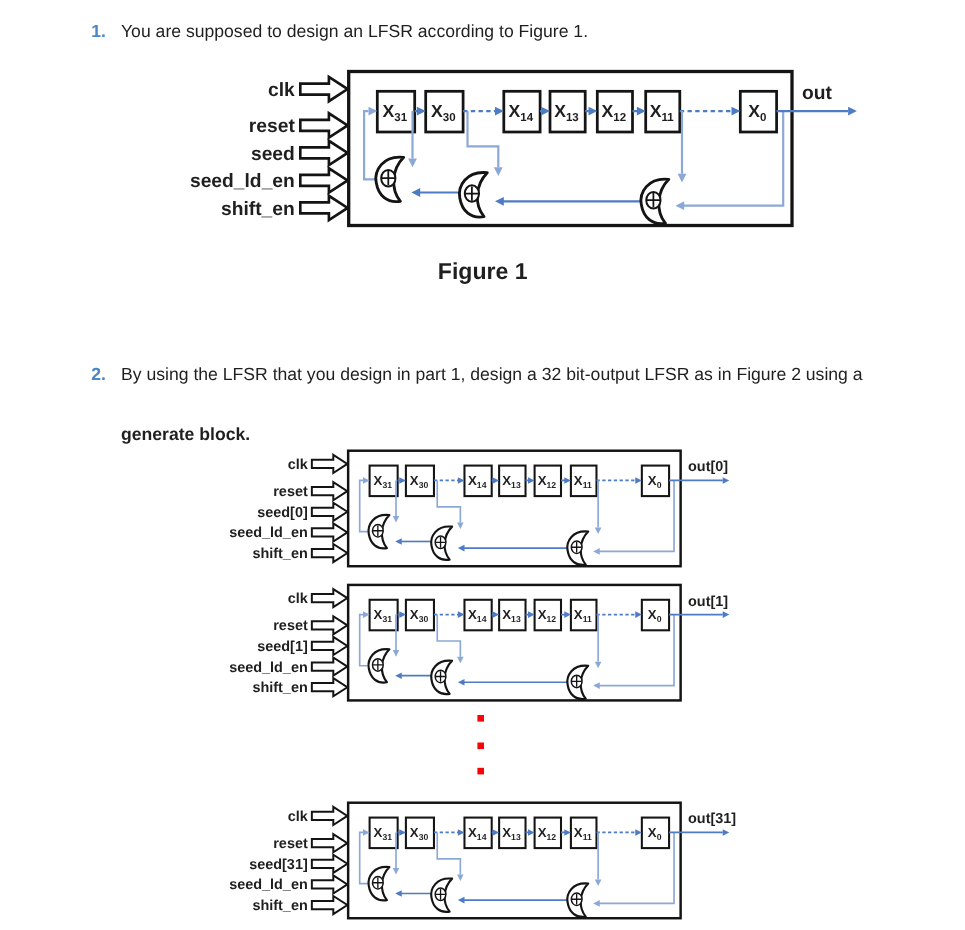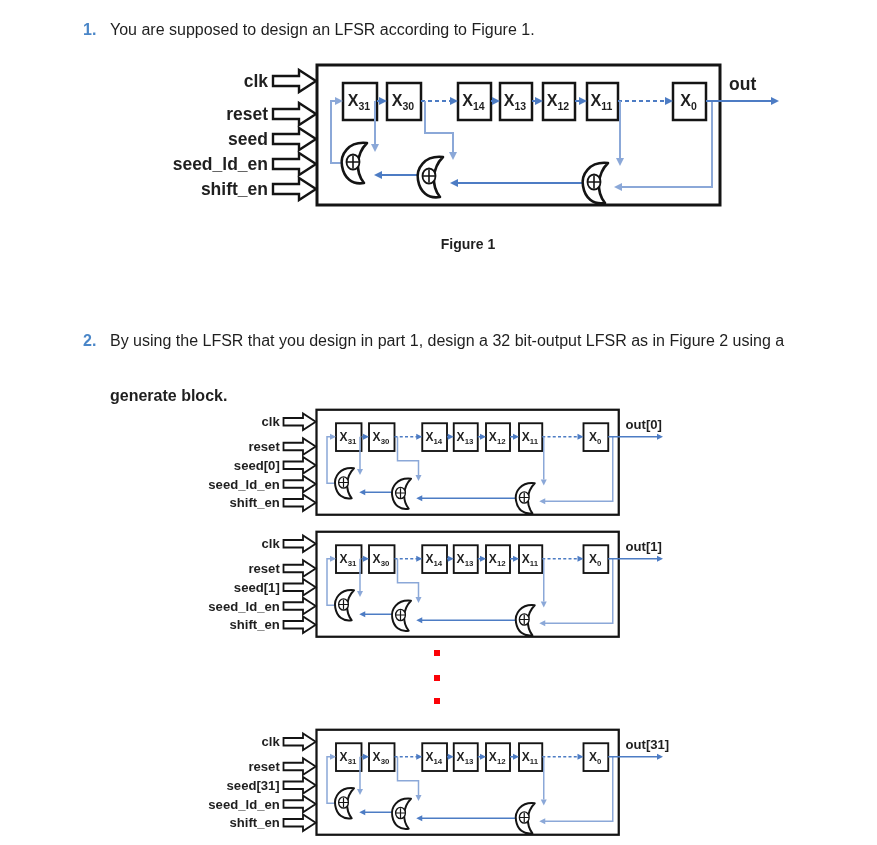--- a/index.html
+++ b/index.html
@@ -4,22 +4,22 @@
 <style>
   html,body{margin:0;padding:0;}
   body{
     width:877px;height:845px;background:#ffffff;position:relative;
     font-family:"Liberation Sans","DejaVu Sans",sans-serif;
     color:#1f1f1f;overflow:hidden;
   }
   .question{position:absolute;left:83px;font-size:16px;line-height:22px;white-space:nowrap;}
   .question .num{font-weight:bold;color:var(--accent-blue,#4a86c8);display:inline-block;width:27px;}
   .q-line2{position:absolute;left:110px;font-size:16px;font-weight:bold;white-space:nowrap;margin-top:28px;}
-  .fig-caption{position:absolute;left:398px;top:236px;width:140px;text-align:center;
-    font-weight:bold;font-size:14px;}
+  .fig-caption{position:absolute;left:398px;top:236px;width:140px;text-align:left;
+    font-weight:bold;font-size:21px;}
   .diagram-svg{position:absolute;display:block;}
   .dot{position:absolute;left:434px;width:6px;height:6px;background:var(--dots-red,#ff0000);}
   svg text{font-family:"Liberation Sans","DejaVu Sans",sans-serif;}
 </style>
 </head>
 <body style="--accent-blue: #4a86c8; --dots-red: #fb0207;">
 
 <div class="page">
 
   <div class="question" style="top:7px;margin-top:12px;">

